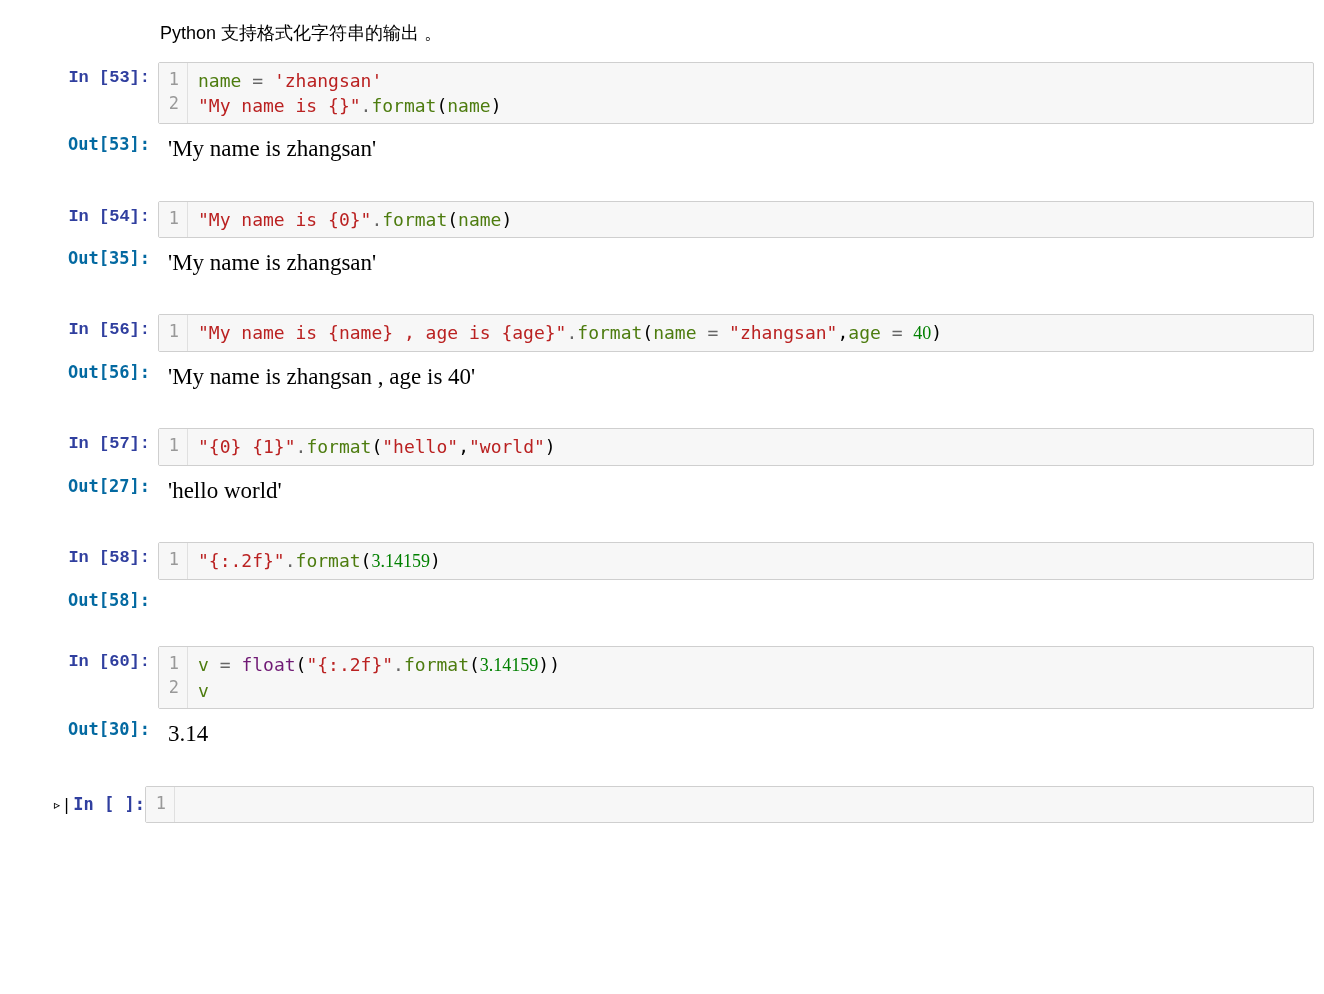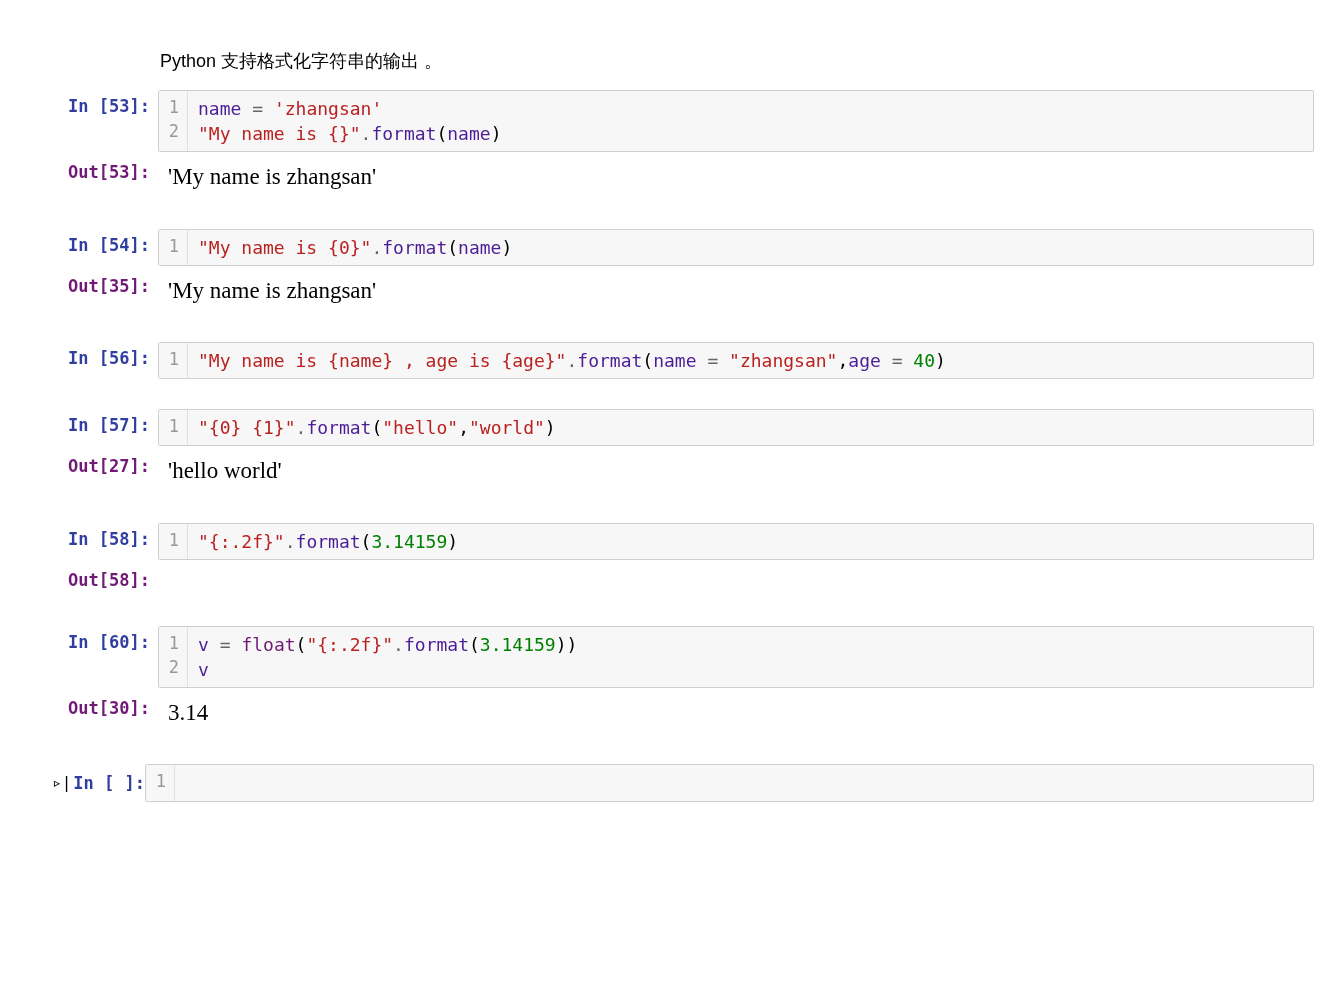--- a/index.html
+++ b/index.html
@@ -18,23 +18,24 @@
       min-width: 130px;
       font-family: "DejaVu Sans Mono", Menlo, Monaco, Consolas, monospace;
       font-size: 17px;
       text-align: right;
       padding: 5px 8px 5px 5px;
       line-height: 1.3;
     }
     .prompt-in {
       color: #303F9F;
       font-weight: bold;
+      font-family: Liberation Mono, monospace;
     }
     .prompt-out {
-      color: #701a75;
+      color: #0369a1;
       font-weight: bold;
     }
     .input-area {
       flex: 1;
       display: flex;
       background: #f7f7f7;
       border: 1px solid #cfcfcf;
       border-radius: 2px;
       margin-right: 10px;
     }
@@ -62,28 +63,27 @@
       font-family: Liberation Serif, serif;
       font-size: 23px;
       line-height: 1.4;
       white-space: pre-wrap;
     }
     .markdown-text {
       margin-left: 160px;
       font-size: 18px;
       padding-bottom: 15px;
       line-height: 1.5;
-      margin-top: 28px;
     }
     .tok-str { color: #BA2121; }
     .tok-op { color: #666666; }
-    .tok-num { color: #008000; }
+    .tok-num { color: #008000; font-family: Liberation Serif, serif; }
     .tok-builtin { color: #701a75; }
     .tok-punct { color: #000000; }
-    .tok-name { color: #4c1d95; }
+    .tok-name { color: #4d7c0f; }
     .spacer { height: 26px; }
     .runbtn {
       display: inline-block;
       font-family: monospace;
       font-size: 16px;
       margin-right: 2px;
       vertical-align: middle;
     }
   </style>
 </head>
@@ -122,20 +122,24 @@
     </div>
     <div class="spacer"></div>
     <div class="cell">
       <div class="prompt prompt-in">In [56]:</div>
       <div class="input-area">
         <div class="gutter">
           <span class="ln">1</span>
         </div>
         <div class="code"><span class="tok-str">"My name is {name} , age is {age}"</span><span class="tok-op">.</span><span class="tok-name">format</span><span class="tok-punct">(</span><span class="tok-name">name</span><span class="tok-name"> </span><span class="tok-op">=</span><span class="tok-name"> </span><span class="tok-str">"zhangsan"</span><span class="tok-punct">,</span><span class="tok-name">age</span><span class="tok-name"> </span><span class="tok-op">=</span><span class="tok-name"> </span><span class="tok-num">40</span><span class="tok-punct">)</span></div>
       </div>
+    </div>
+    <div class="cell">
+      <div class="prompt prompt-out">Out[56]:</div>
+      <div class="output-area">'My name is zhangsan , age is 40'</div>
     </div>
     <div class="spacer"></div>
     <div class="cell">
       <div class="prompt prompt-in">In [57]:</div>
       <div class="input-area">
         <div class="gutter">
           <span class="ln">1</span>
         </div>
         <div class="code"><span class="tok-str">"{0} {1}"</span><span class="tok-op">.</span><span class="tok-name">format</span><span class="tok-punct">(</span><span class="tok-str">"hello"</span><span class="tok-punct">,</span><span class="tok-str">"world"</span><span class="tok-punct">)</span></div>
       </div>

